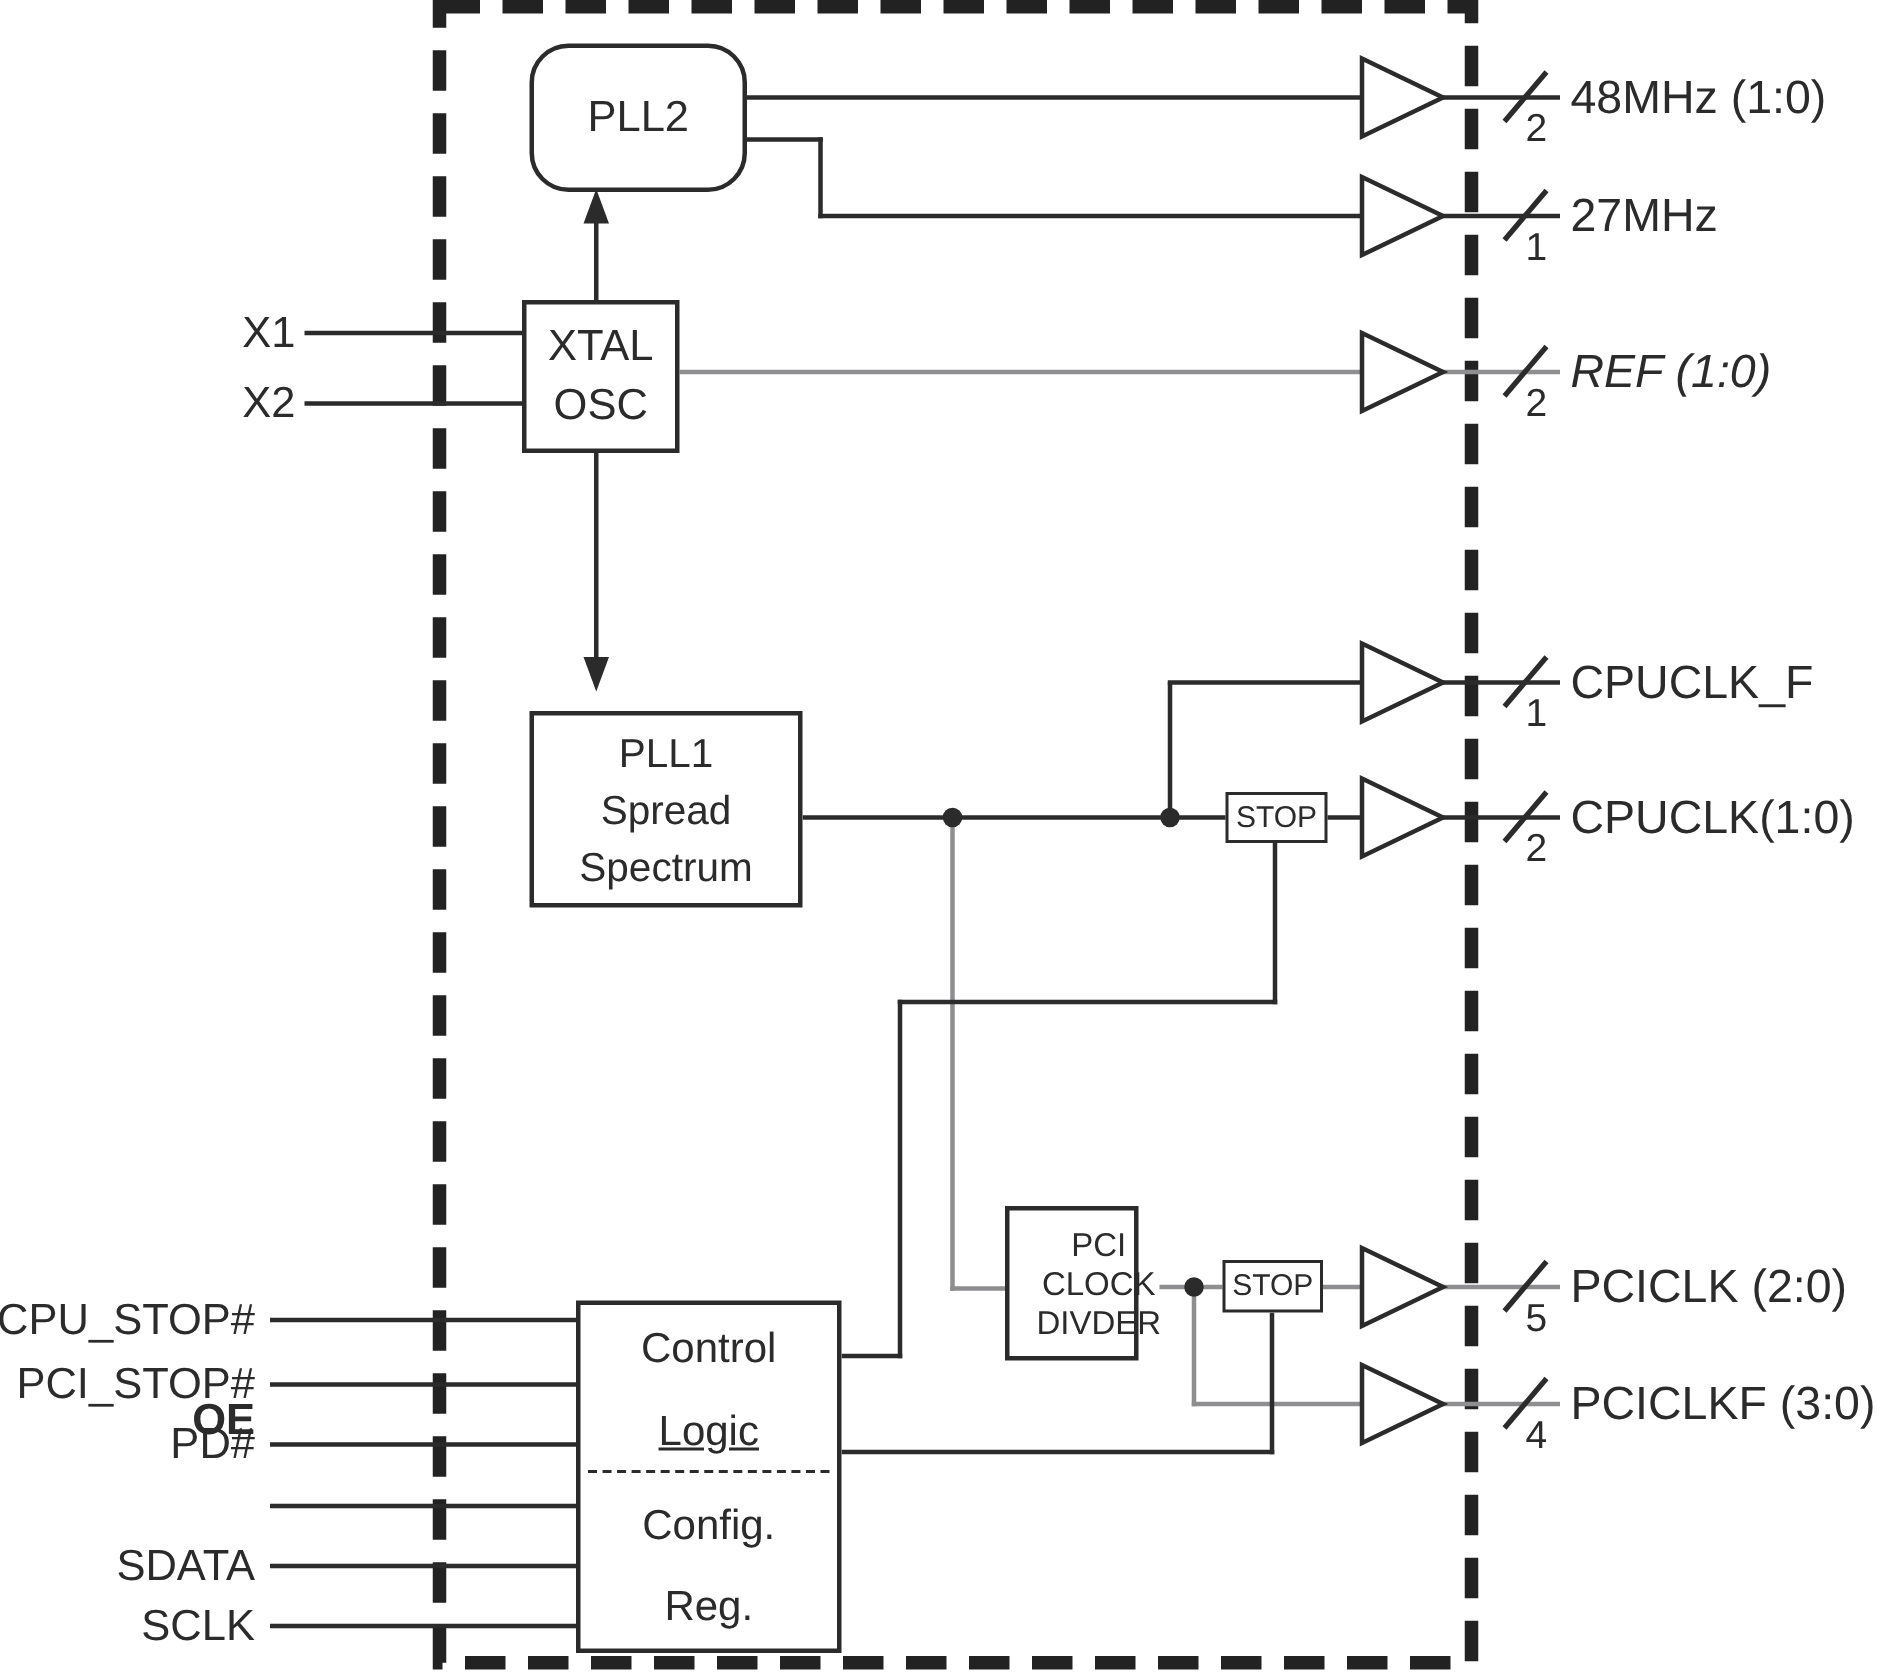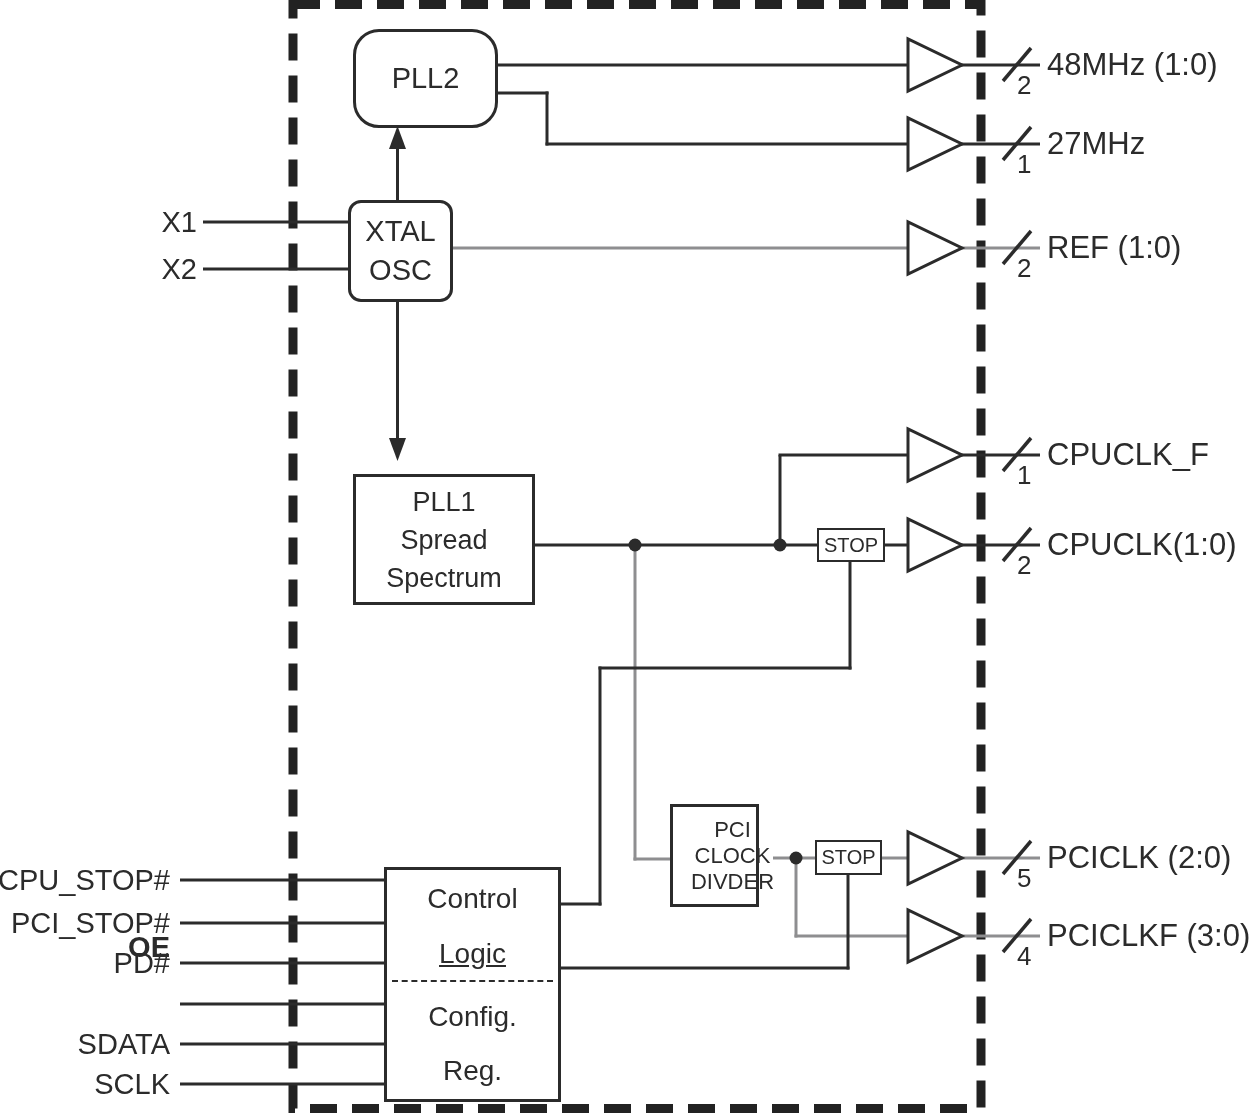--- a/index.html
+++ b/index.html
@@ -99,21 +99,21 @@
         <polygon points="908,910 908,962 962,936" fill="#ffffff" stroke="#2b2b2b" stroke-width="3"></polygon>
         <line x1="1003" y1="952" x2="1031" y2="919" stroke="#2b2b2b" stroke-width="3.5"></line>
         <text x="1017" y="965" fill="#2b2b2b" font-size="26" font-family="&quot;Liberation Sans&quot;,&quot;DejaVu Sans&quot;,sans-serif">4</text>
       </g>
   </svg>
 
   <div class="box" style="left:353px;top:29px;width:145px;height:99px;font-size:29px;border-radius:26px;">
     <span>PLL2</span>
   </div>
 
-  <div class="box" style="left:348px;top:200px;width:105px;height:102px;font-size:29px;line-height:39px;border-radius:13px;">
+  <div class="box" style="left:348px;top:200px;width:105px;height:102px;font-size:29px;line-height:39px;">
     <span>XTAL</span>
     <span>OSC</span>
   </div>
 
   <div class="box" style="left:353px;top:474px;width:182px;height:131px;font-size:27px;line-height:38px;">
     <span>PLL1</span>
     <span>Spread</span>
     <span>Spectrum</span>
   </div>
 
@@ -143,20 +143,20 @@
       <div class="sig-label" style="right: 1059px; top: 205px;">X1</div>
       <div class="sig-label" style="right: 1059px; top: 252px;">X2</div>
       <div class="sig-label" style="right: 1086px; top: 863px;">CPU_STOP#</div>
       <div class="sig-label" style="right: 1086px; top: 906px;">PCI_STOP#</div>
       <div class="sig-label" style="right: 1086px; top: 946px;">PD#</div>
       <div class="sig-label" style="right: 1086px; top: 930px; font-weight: bold;">OE</div>
       <div class="sig-label" style="right: 1086px; top: 1027px;">SDATA</div>
       <div class="sig-label" style="right: 1086px; top: 1067px; margin-left: 48px;">SCLK</div>
       <div class="out-label" style="left: 1047px; top: 47px;">48MHz (1:0)</div>
       <div class="out-label" style="left: 1047px; top: 126px;">27MHz</div>
-      <div class="out-label" style="left: 1047px; top: 230px;">REF (1:0)</div>
+      <div class="out-label" style="left: 1047px; top: 230px; font-style: italic;">REF (1:0)</div>
       <div class="out-label" style="left: 1047px; top: 437px;">CPUCLK_F</div>
       <div class="out-label" style="left: 1047px; top: 527px;">CPUCLK(1:0)</div>
       <div class="out-label" style="left: 1047px; top: 840px;">PCICLK (2:0)</div>
       <div class="out-label" style="left: 1047px; top: 918px;">PCICLKF (3:0)</div>
     </div>
 
 </div>
 
 </body></html>

